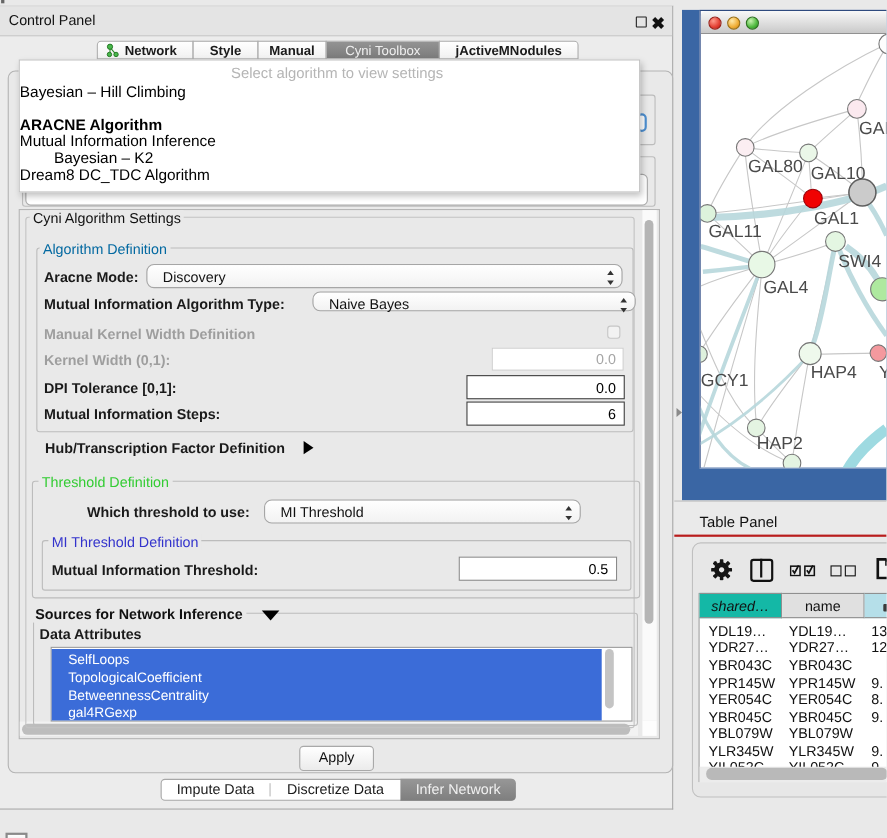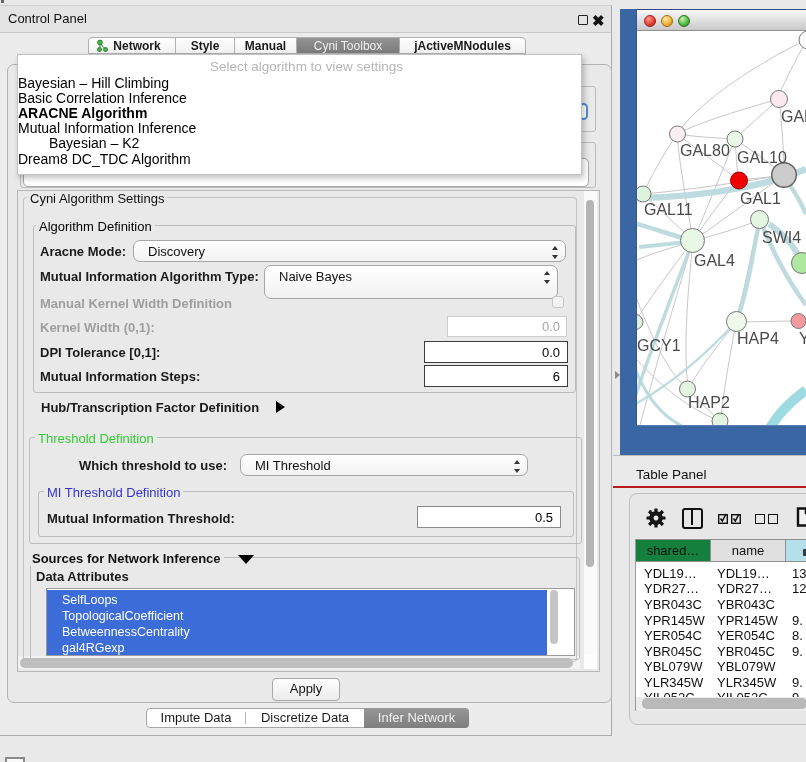--- a/index.html
+++ b/index.html
@@ -103,29 +103,29 @@
     <div class="hsb-long abs">
     <div class="thumb"></div>
   </div>
     <div class="abs" style="left:584px;top:655px;width:13px;height:14px;background:#fdfdfd;"></div>
 
     <div class="gbox" style="left:23px;top:197px;width:552px;height:463px;border-color:#c2c2c2;">
       <span class="glabel" style="left:3px;color:#111;">Cyni Algorithm Settings</span>
     </div>
 
     <div class="gbox" style="left:33px;top:225px;width:541px;height:166px;">
-      <span class="glabel" style="left:2px;color:#000000;">Algorithm Definition</span>
+      <span class="glabel" style="left:2px;color:#0369a1;">Algorithm Definition</span>
     </div>
     <div class="lblb" style="left:40px;top:244px;">Aracne Mode:</div>
     <div class="combo" style="left:133px;top:240px;width:433px;height:22px;">
     <span class="v">Discovery</span>
     <span class="spin"></span>
   </div>
     <div class="lblb" style="left:40px;top:269px;">Mutual Information Algorithm Type:</div>
-    <div class="combo" style="left:264px;top:265px;width:294px;height:34px;">
+    <div class="combo" style="left:284px;top:265px;width:294px;height:18px;">
     <span class="v">Naive Bayes</span>
     <span class="spin"></span>
   </div>
     <div class="lbld" style="left:40px;top:296px;">Manual Kernel Width Definition</div>
     <div class="abs" style="left:552px;top:296px;width:12px;height:12px;box-sizing:border-box;border:1px solid #c6c6c6;border-radius:3px;background:#f2f2f2;"></div>
     <div class="lbld" style="left:40px;top:320px;">Kernel Width (0,1):</div>
     <div class="field" style="left:447px;top:316px;width:120px;height:21px;border:1px solid #cdcdcd;color:#a6a6a6;padding:2px 6px 0 0;">0.0</div>
     <div class="lblb" style="left:40px;top:345px;">DPI Tolerance [0,1]:</div>
     <div class="field" style="left:424px;top:341px;width:144px;height:22px;border:1.5px solid #3c3c3c;color:#000;padding:3px 7px 0 0;">0.0</div>
     <div class="lblb" style="left:40px;top:369px;">Mutual Information Steps:</div>
@@ -168,21 +168,20 @@
     <div id="btabs" class="abs">
       <div class="seg" style="left:0;width:98px;">Impute Data</div>
       <div class="sep"></div>
       <div class="seg" style="left:99px;width:118px;">Discretize Data</div>
       <div class="segsel">Infer Network</div>
     </div>
 
   <div id="popup" class="abs">
     <div class="hint">Select algorithm to view settings</div>
     <div class="it" style="top:20px;">Bayesian – Hill Climbing</div>
-    <div class="it" style="top:35px;">Basic Correlation Inference</div>
     <div class="it" style="top:50px;font-weight:bold;">ARACNE Algorithm</div>
     <div class="it" style="top:65px;">Mutual Information Inference</div>
     <div class="it" style="top:80px;padding-left:31px;">Bayesian – K2</div>
     <div class="it" style="top:96px;">Dream8 DC_TDC Algorithm</div>
   </div>
 
   <div class="abs" style="left:615px;top:371px;width:0;height:0;border-top:4px solid transparent;border-bottom:4px solid transparent;border-left:5px solid #8a8a8a;"></div>
 
   <div id="desktop" class="abs"></div>
   <div id="netwin" class="abs">
@@ -295,21 +294,21 @@
       <path d="M15.5 5.5 L17.3 8 L21 1" fill="none" stroke="#111" stroke-width="1.6"></path>
     </svg>
     <div class="abs" style="left:125px;top:20px;width:8px;height:8px;border:1.4px solid #111;"></div>
     <div class="abs" style="left:138px;top:20px;width:8px;height:8px;border:1.4px solid #111;"></div>
     <svg class="abs" style="left:166px;top:13px;" width="16" height="20" viewBox="0 0 16 20">
       <path d="M2 1.5 H9.5 L14.5 6.5 V18.5 H2 Z" fill="#f2f2f2" stroke="#111" stroke-width="2.4"></path>
       <path d="M9.5 1.5 V6.5 H14.5" fill="none" stroke="#111" stroke-width="1.6"></path>
     </svg>
   </div>
   <div id="ttable" class="abs">
-    <div class="th" style="left:0;width:75px;background:#15803d;">shared…</div>
+    <div class="th" style="left:0;width:75px;background:#14b8a6;font-style:italic;">shared…</div>
     <div class="th" style="left:75px;width:75px;background:#e0e0e0;">name</div>
     <div class="th" style="left:150px;width:21px;background:#b5dfe9;border-right:none;"></div>
     <div class="abs" style="left:167px;top:10px;width:4px;height:7px;background:#3a3a3a;border-radius:1px;"></div>
     <div class="tr" style="left:8px;top:27px;">YDL19…</div>
     <div class="tr" style="left:81px;top:27px;">YDL19…</div>
     <div class="tr" style="left:156px;top:27px;">13</div>
     <div class="tr" style="left:8px;top:42px;">YDR27…</div>
     <div class="tr" style="left:81px;top:42px;">YDR27…</div>
     <div class="tr" style="left:156px;top:42px;">12</div>
     <div class="tr" style="left:8px;top:58px;">YBR043C</div>

